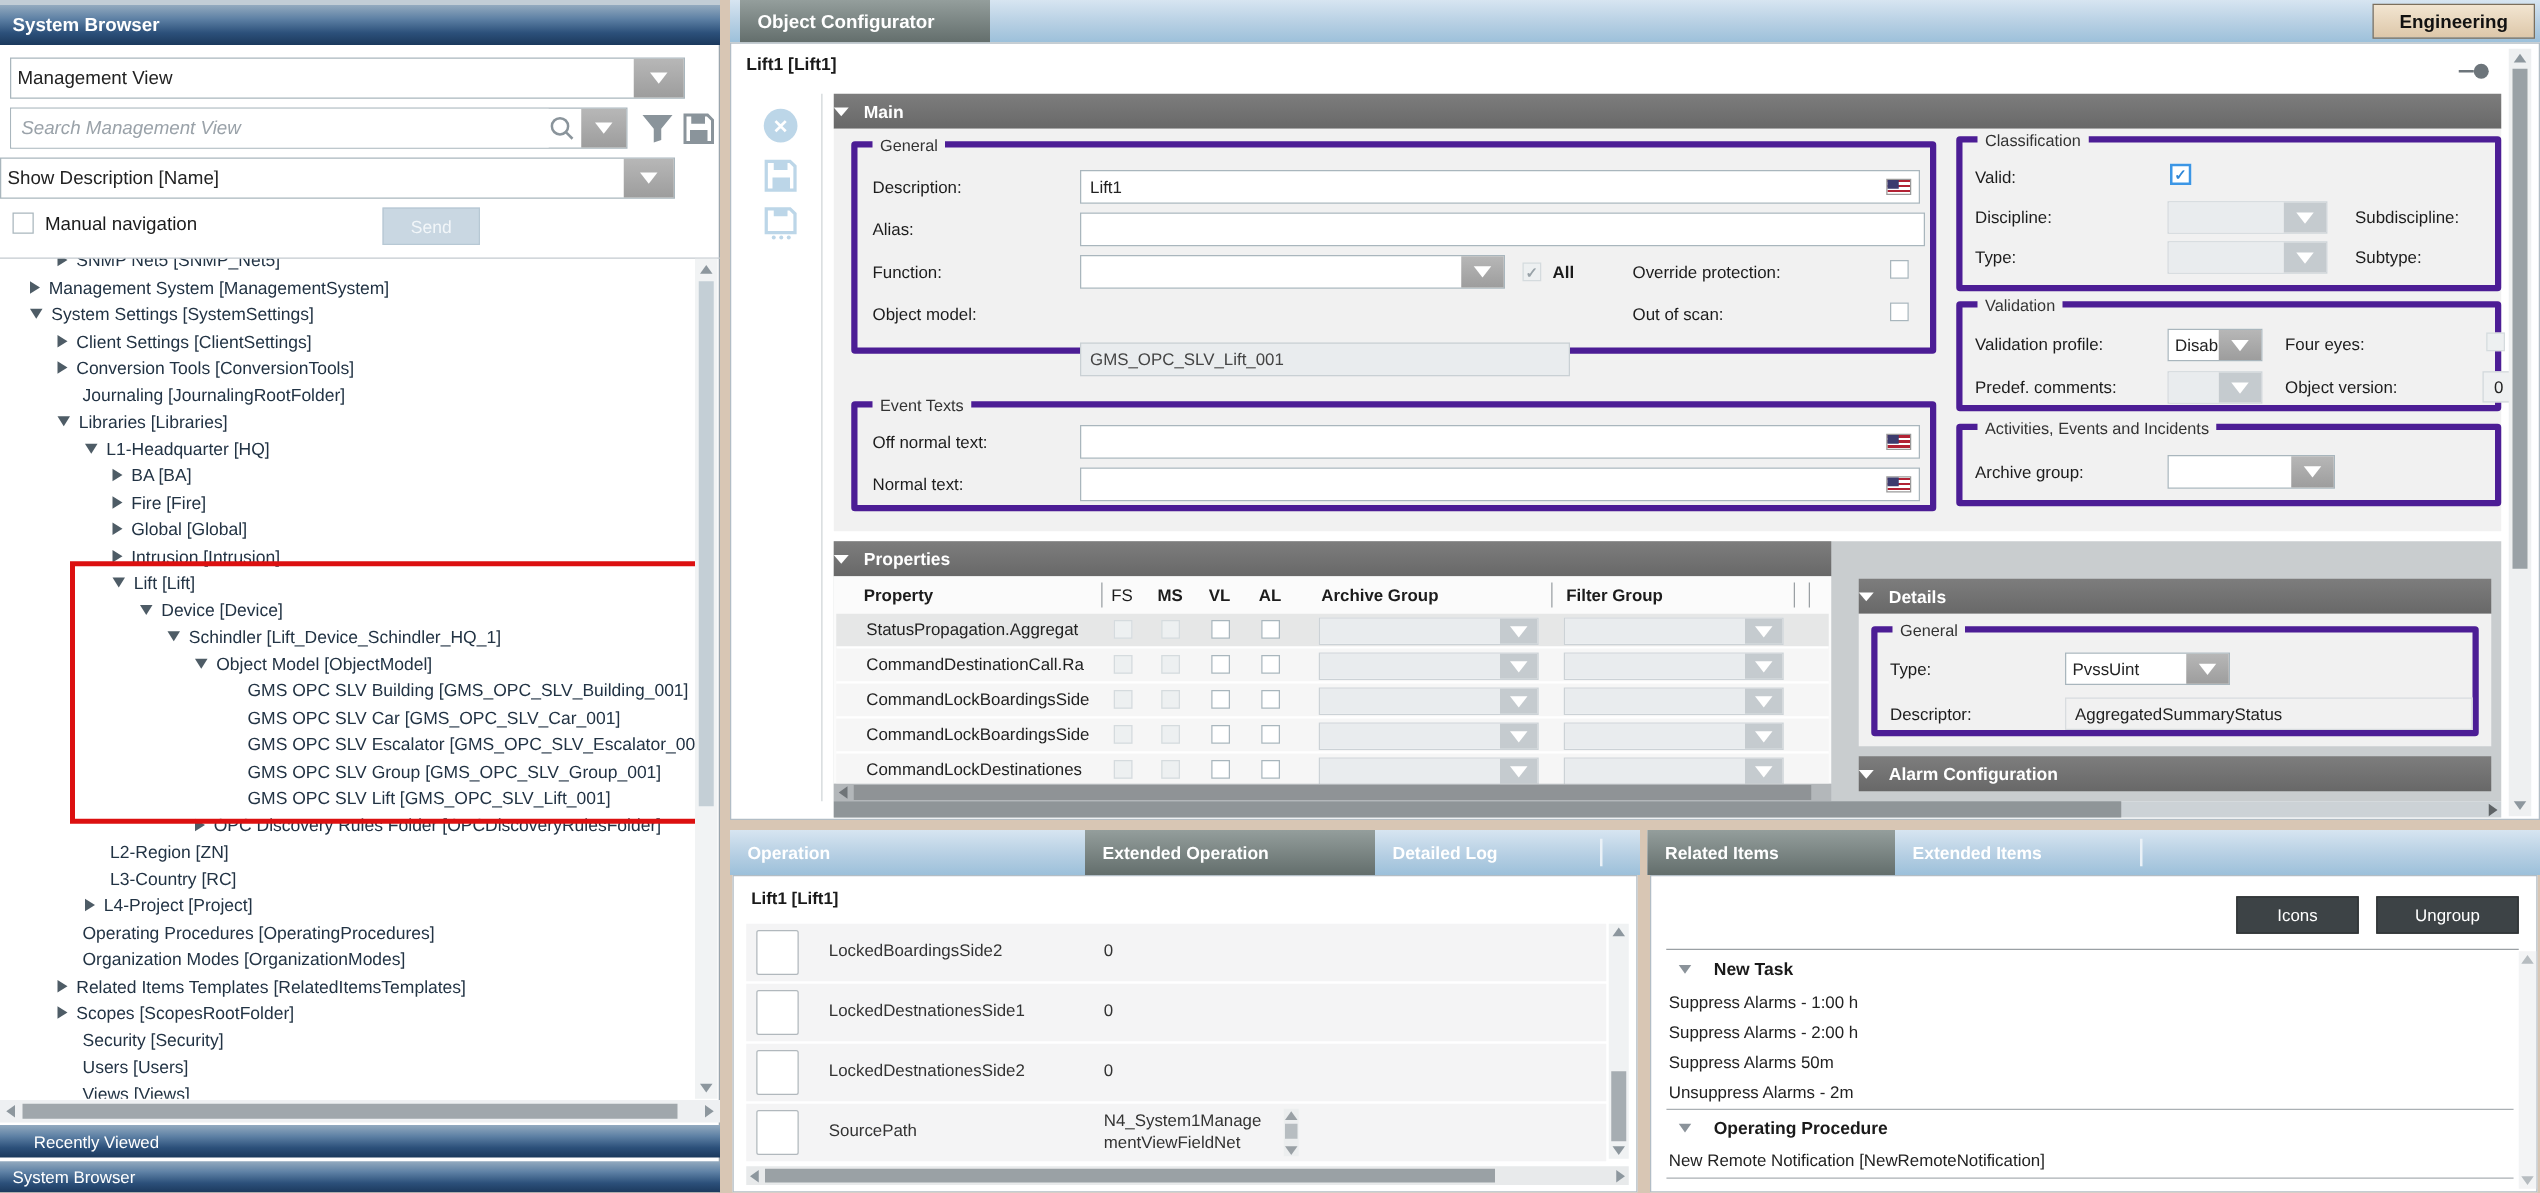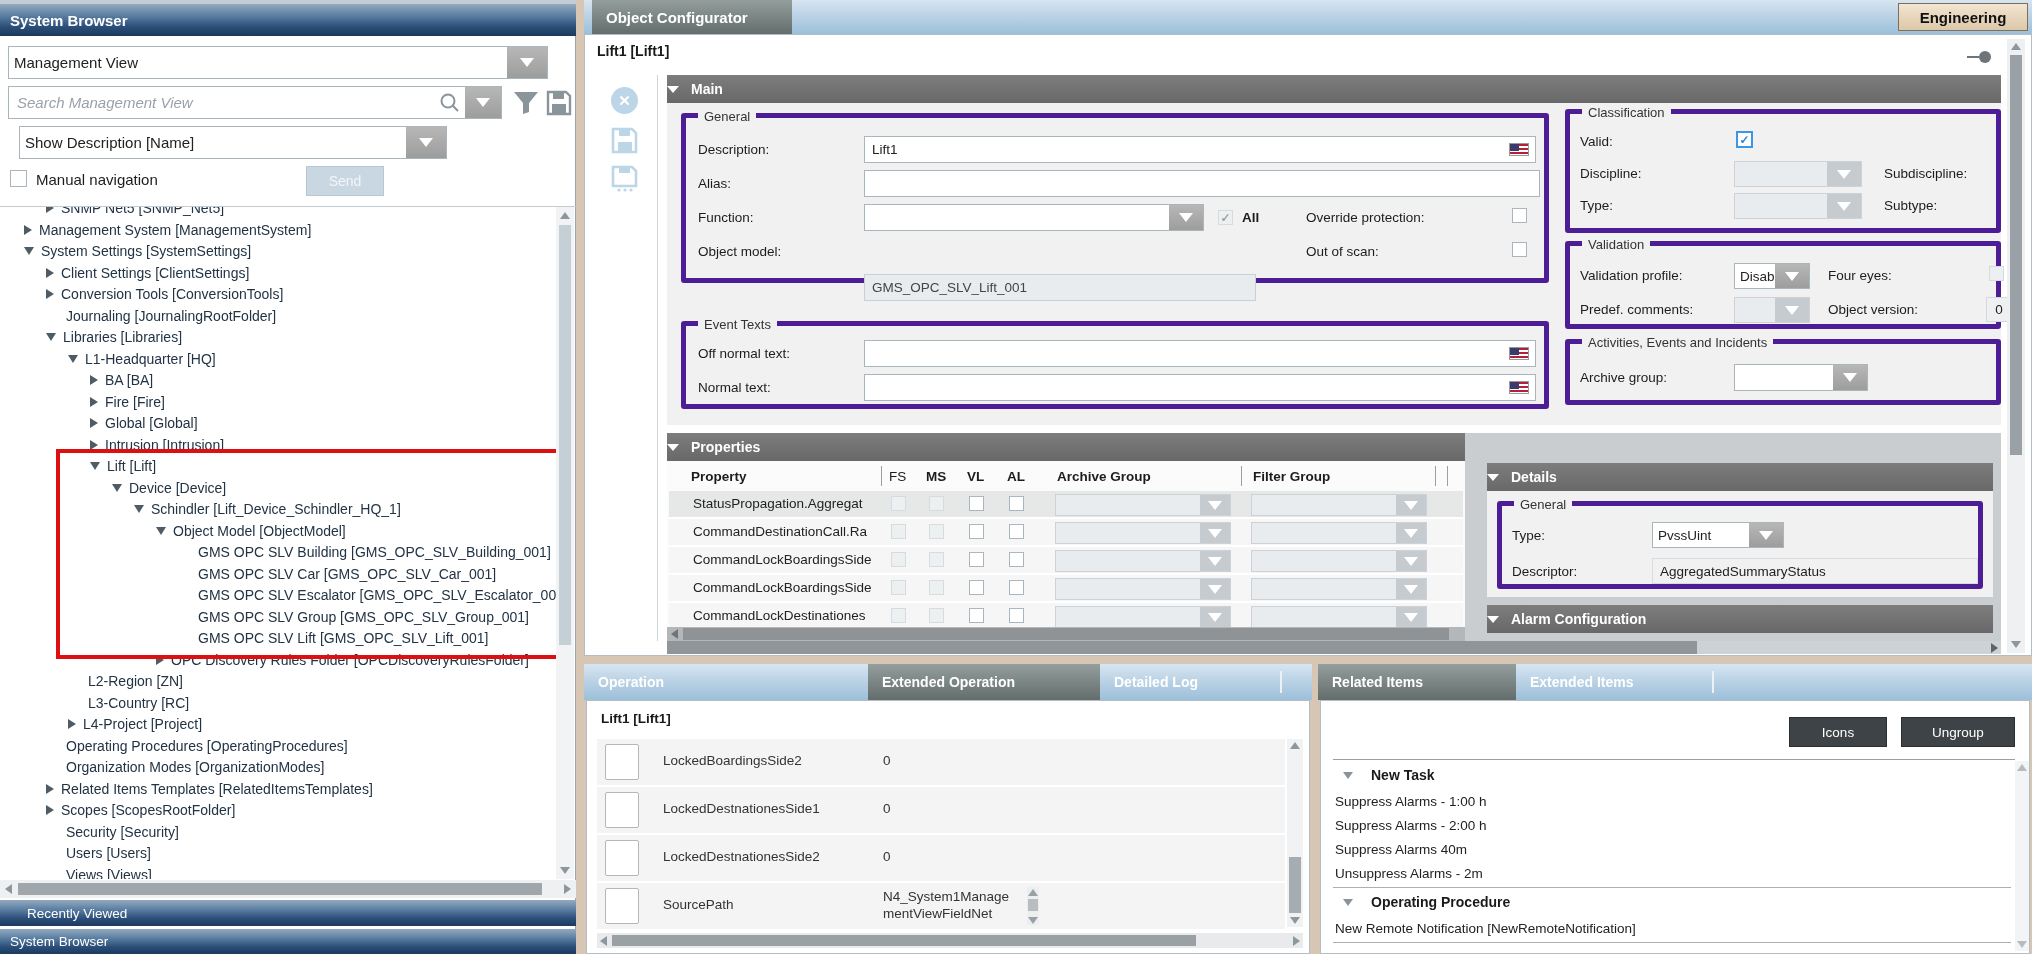--- a/index.html
+++ b/index.html
@@ -101,21 +101,21 @@
   </div>
   <svg class="abs" style="left:512px;top:90px;" width="28" height="26" viewBox="0 0 28 26">
     <path d="M2 2 L26 2 L17 13 L17 22 L11 24 L11 13 Z" fill="#8a949b"></path>
   </svg>
   <svg class="abs" style="left:546px;top:90px;" width="26" height="26" viewBox="0 0 26 26">
     <path d="M2 2 h18 l4 4 v18 h-22 z" fill="none" stroke="#8a949b" stroke-width="2.4"></path>
     <rect x="7" y="2" width="11" height="7" fill="#8a949b"></rect>
     <rect x="6" y="14" width="14" height="10" fill="#8a949b"></rect>
   </svg>
 
-  <div class="dd" style="left:19px;top:126px;width:428px;height:33px;">
+  <div class="dd" style="left:0;top:126px;width:540px;height:33px;">
     <span class="val" style="font-size:15px;">Show Description [Name]</span>
     <span class="btn" style="width:40px;"></span>
   </div>
 
   <span class="cb" style="left:10px;top:170px;width:17px;height:17px;"></span>
   <span class="flabel" style="left:36px;top:171px;font-size:15px;">Manual navigation</span>
   <div class="abs" style="left:306px;top:166px;width:78px;height:30px;background:#c9d7e2;border:1px solid #b7c8d4;color:#f2f6f9;font-size:14px;display:flex;align-items:center;justify-content:center;">
     <span>Send</span>
   </div>
 
@@ -602,21 +602,21 @@
       <span>Ungroup</span>
     </div>
     <div class="abs" style="left:12px;top:58px;width:682px;height:1px;background:#9aa0a4;"></div>
     <div id="rel-rows" class="abs" style="left:12px;top:64px;width:678px;height:186px;overflow:hidden;">
         <div class="g-hdr">
           <span class="t"></span>
           <span class="lb">New Task</span>
         </div>
         <div class="g-item">Suppress Alarms - 1:00 h</div>
         <div class="g-item">Suppress Alarms - 2:00 h</div>
-        <div class="g-item">Suppress Alarms 40m</div>
+        <div class="g-item">Suppress Alarms 50m</div>
         <div class="g-item">Unsuppress Alarms - 2m</div>
         <div class="g-rule"></div>
         <div class="g-hdr">
           <span class="t"></span>
           <span class="lb">Operating Procedure</span>
         </div>
         <div class="g-item">New Remote Notification [NewRemoteNotification]</div>
         <div class="g-rule"></div>
       </div>
     <div class="abs sb-track" style="left:694px;top:60px;width:14px;height:190px;background:#f3f4f5;">

